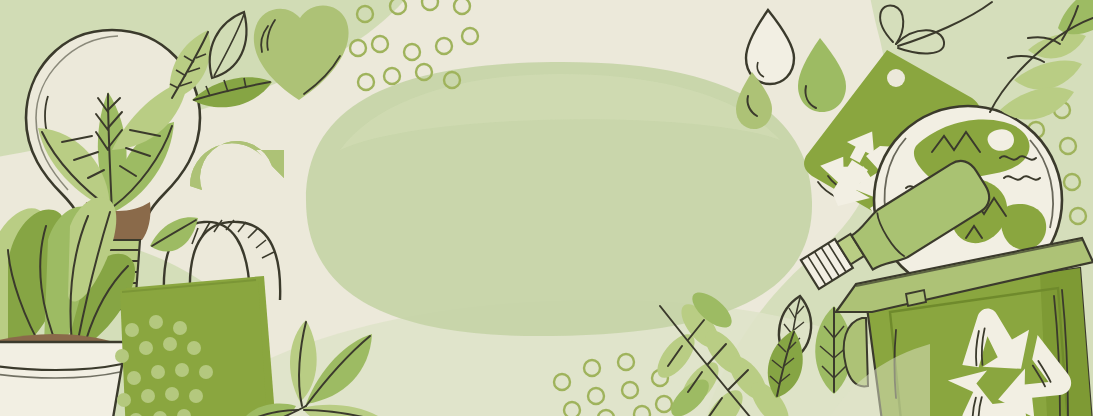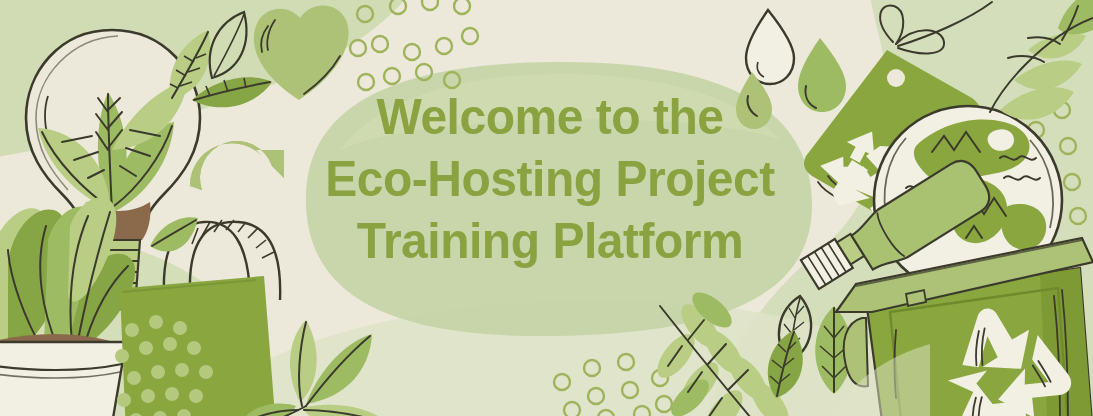--- a/index.html
+++ b/index.html
@@ -424,19 +424,14 @@
       <g>
         <path d="M 150,246 C 160,224 182,214 198,218 C 192,246 172,260 150,246 Z" fill="#9dbb63"></path>
         <path d="M 152,246 C 168,236 186,226 196,220" fill="none" stroke="#3b3a2c" stroke-width="1.8" stroke-linecap="round"></path>
       </g>
 
       <path d="M 820,436 C 840,390 880,358 930,344 L 930,436 Z" fill="#dfe3c9" opacity="0.5"></path>
 
     </g>
   </svg>
 
-  <div id="headline">
-    <div class="hl-line">Welcome to the</div>
-    <div class="hl-line">Eco-Hosting Project</div>
-    <div class="hl-line">Training Platform</div>
-  </div>
 
 </div>
 
 </body></html>

